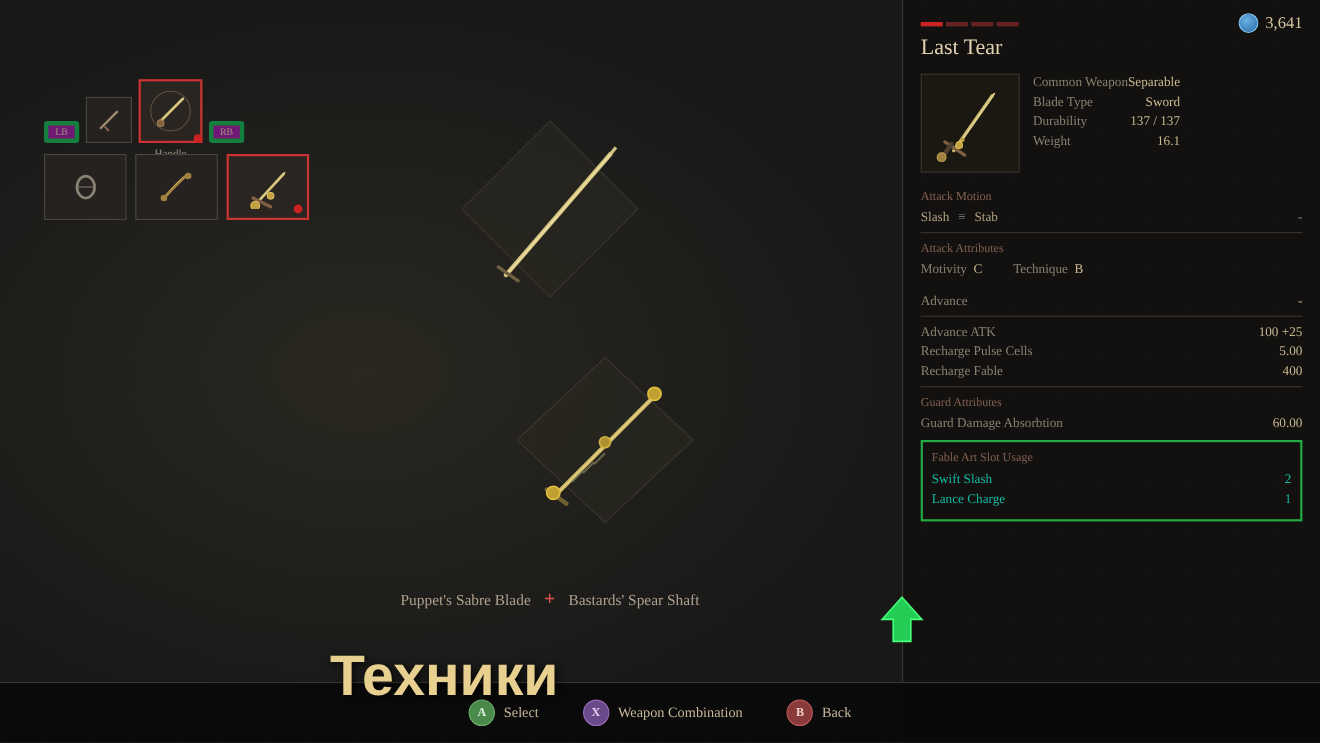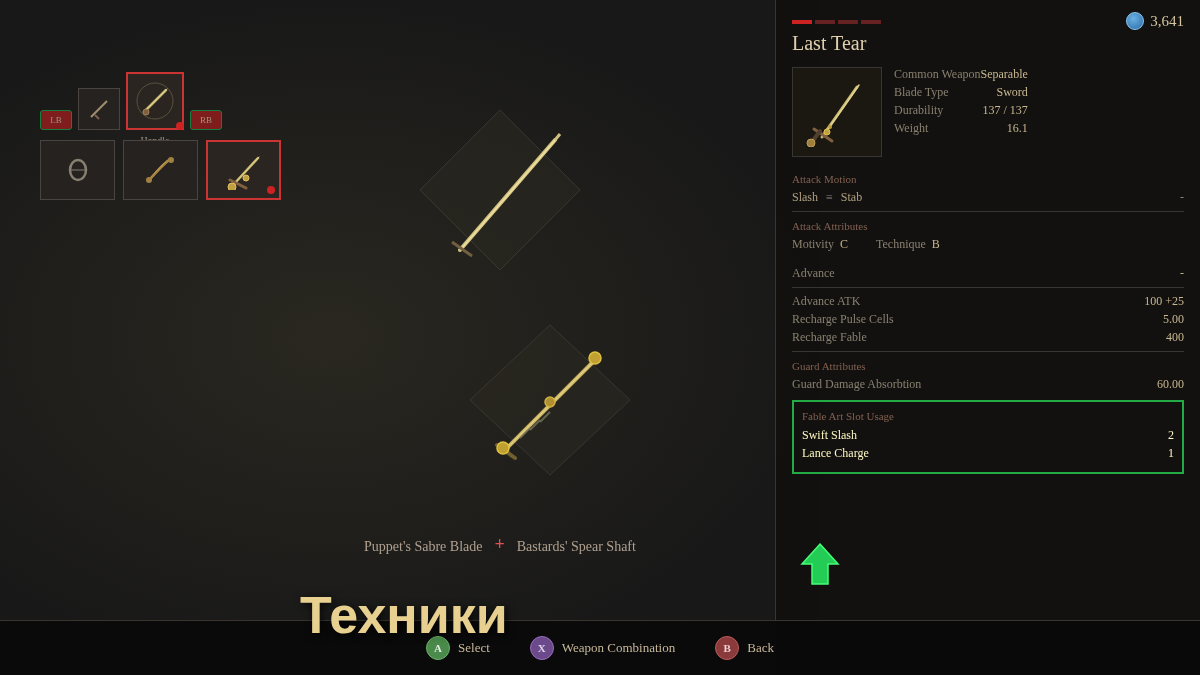--- a/index.html
+++ b/index.html
@@ -32,21 +32,21 @@
       width: 820px;
       height: 675px;
       background: radial-gradient(ellipse at 40% 50%, #2a2820 0%, #181818 70%);
       opacity: 0.95;
     }
 
     
     .right-panel {
       position: absolute;
       right: 0; top: 0;
-      width: 425px;
+      width: 380px;
       height: 675px;
       background: rgba(18, 16, 14, 0.92);
       border-left: 1px solid #3a3530;
     }
 
     
     .currency {
       position: absolute;
       top: 12px;
       right: 16px;
@@ -60,22 +60,22 @@
       width: 18px;
       height: 18px;
       border-radius: 50%;
       background: radial-gradient(circle at 40% 35%, #6ab0e0, #2a6aaa);
       border: 1px solid #88c8f0;
     }
 
     .slot-btn {
       width: 32px;
       height: 20px;
-      background: #7f1d1d;
-      border: 1px solid #15803d;
+      background: #701a75;
+      border: 4px solid #15803d;
       border-radius: 3px;
       display: flex;
       align-items: center;
       justify-content: center;
       font-size: 9px;
       color: #a09080;
     }
 
     
     .weapon-combo {
@@ -298,21 +298,21 @@
     .fable-art-header {
       font-size: 11px;
       color: #806050;
       margin-bottom: 6px;
     }
 
     .fable-art-row {
       display: flex;
       justify-content: space-between;
       font-size: 12px;
-      color: #fef9c3;
+      color: #14b8a6;
       margin-bottom: 3px;
     }
   </style>
 </head>
 <body>
 
 <div class="bg-texture"></div>
 <div class="bg-map"></div>
 
 <div class="right-panel">

